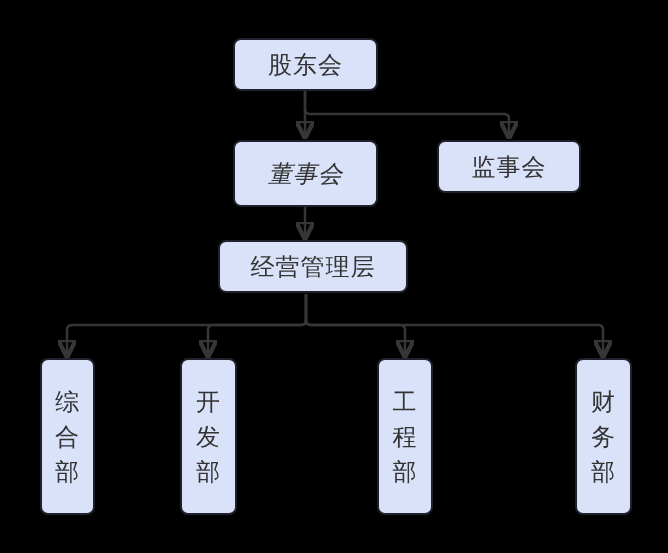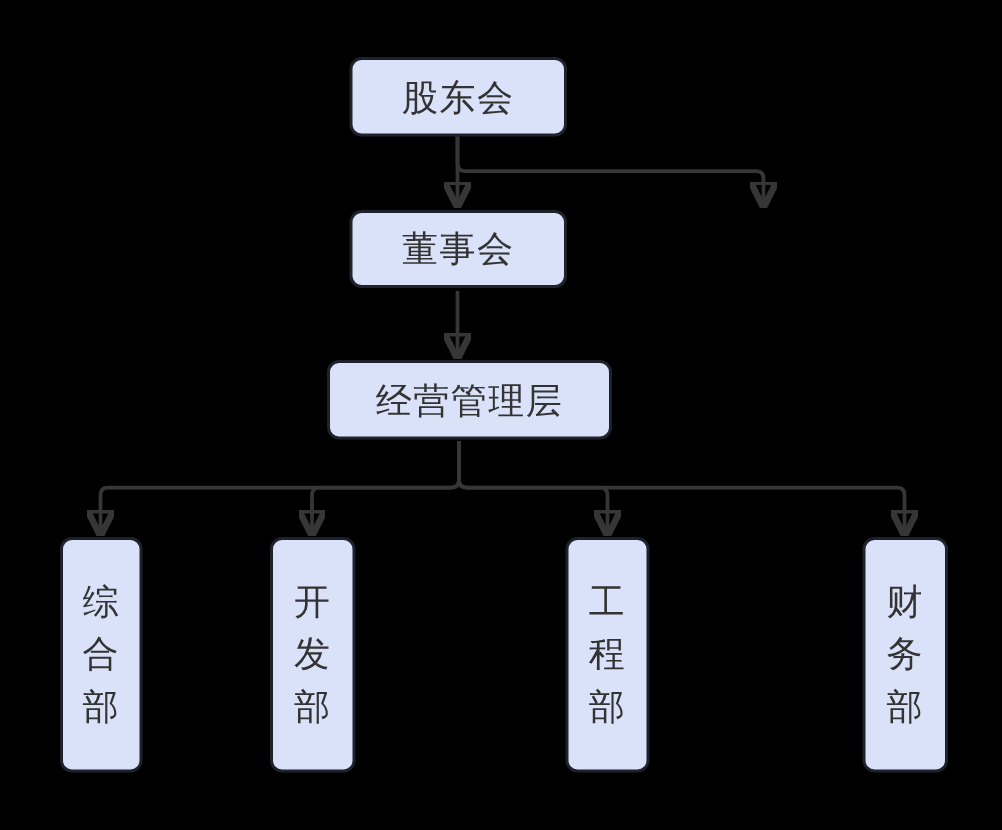--- a/index.html
+++ b/index.html
@@ -29,21 +29,21 @@
     color:var(--text);
     display:flex;align-items:center;justify-content:center;
     font-size:24px;
     letter-spacing:1px;
   }
   .node.h{flex-direction:row;}
   .node.v{flex-direction:column;}
   .node.v .ch{display:block;line-height:35px;text-align:center;}
   
   #n-shareholders{left:233px;top:38px;width:145px;height:53px;}
-  #n-board{left:233px;top:140px;width:145px;height:52px;}
+  #n-board{left:233px;top:140px;width:145px;height:67px;font-style:italic;}
   #n-supervisory{left:437px;top:140px;width:144px;height:53px;}
   #n-management{left:218px;top:240px;width:190px;height:53px;}
   #n-general{left:40px;top:358px;width:55px;height:157px;}
   #n-development{left:180px;top:358px;width:57px;height:157px;}
   #n-engineering{left:377px;top:358px;width:56px;height:157px;}
   #n-finance{left:575px;top:358px;width:57px;height:157px;}
 </style>
 </head>
 <body>
 
@@ -65,20 +65,23 @@
   </svg>
 
   <div class="node h" id="n-shareholders">
     <span>股东会</span>
   </div>
 
   <div class="node h" id="n-board">
     <span>董事会</span>
   </div>
 
+  <div class="node h" id="n-supervisory">
+    <span>监事会</span>
+  </div>
 
   <div class="node h" id="n-management">
     <span>经营管理层</span>
   </div>
 
   <div class="node v" id="n-general">
     <span class="ch">综</span>
     <span class="ch">合</span>
     <span class="ch">部</span>
   </div>

